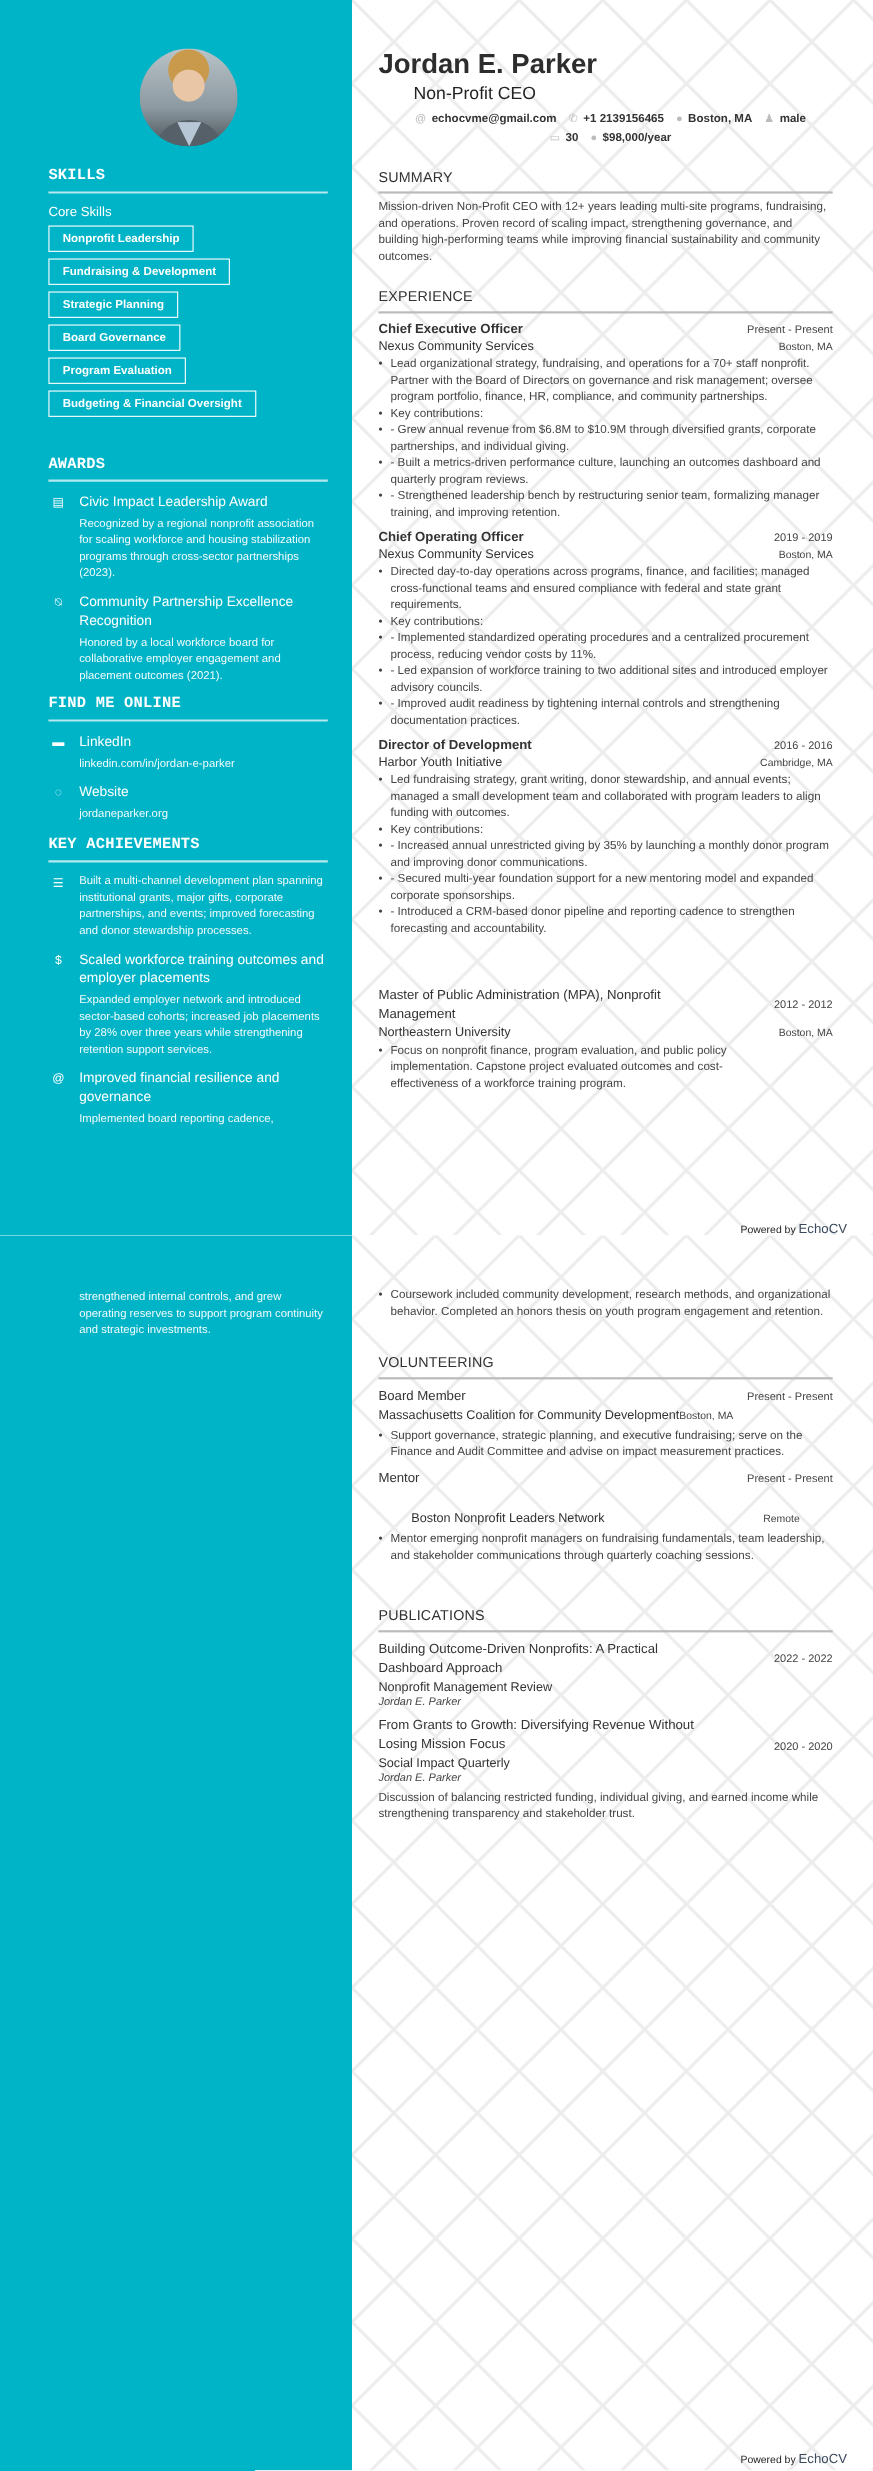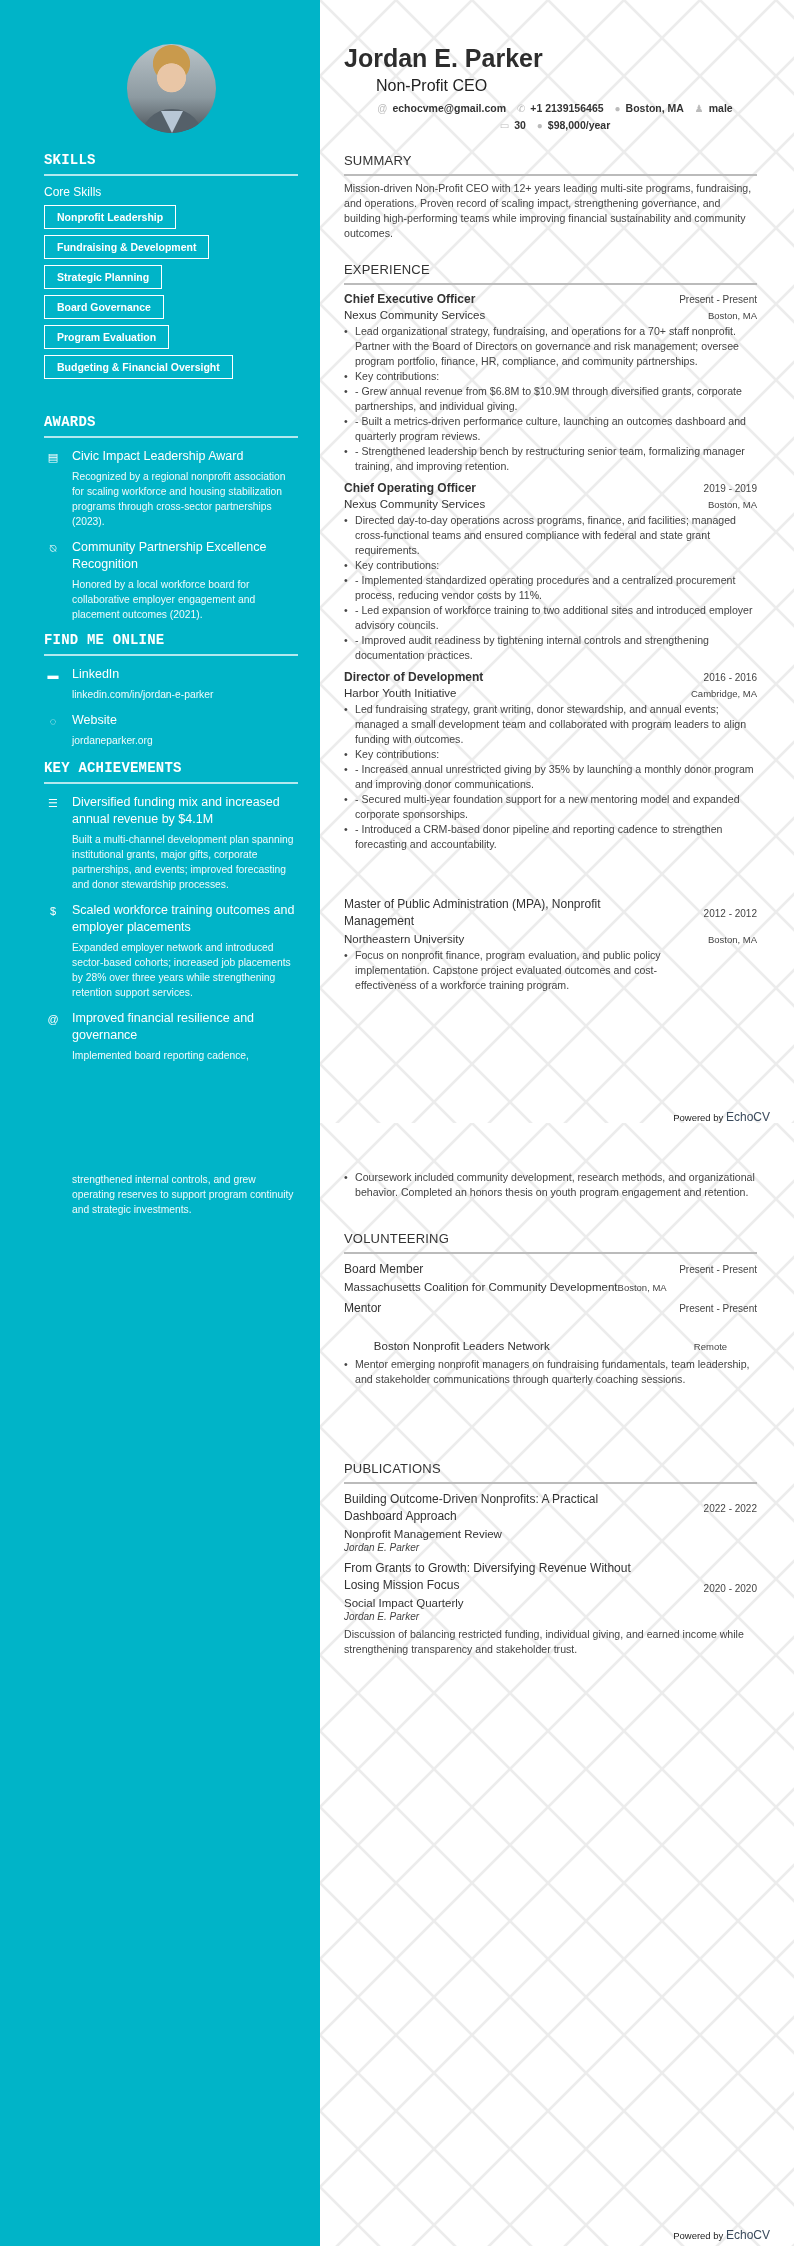--- a/index.html
+++ b/index.html
@@ -103,21 +103,20 @@
         <span class="s-icon">◌</span>
         <div class="s-item-title">Website</div>
         <div class="s-item-desc">jordaneparker.org</div>
       </div>
     </div>
 
     <div class="side-sec" style="top:760px;">
       <div class="side-title">KEY ACHIEVEMENTS</div>
       <div class="s-item">
         <span class="s-icon">☰</span>
-        <div class="s-item-title">Diversified funding mix and increased annual revenue by $4.1M</div>
         <div class="s-item-desc">Built a multi-channel development plan spanning institutional grants, major gifts, corporate partnerships, and events; improved forecasting and donor stewardship processes.</div>
       </div>
       <div class="s-item">
         <span class="s-icon">$</span>
         <div class="s-item-title">Scaled workforce training outcomes and employer placements</div>
         <div class="s-item-desc">Expanded employer network and introduced sector-based cohorts; increased job placements by 28% over three years while strengthening retention support services.</div>
       </div>
       <div class="s-item">
         <span class="s-icon">@</span>
         <div class="s-item-title">Improved financial resilience and governance</div>
@@ -239,20 +238,23 @@
         <div class="sec-title">VOLUNTEERING</div>
         <div class="entry">
           <div class="row">
               <span class="edu-title">Board Member</span>
               <span class="date">Present - Present</span>
             </div>
           <div class="row" style="justify-content:flex-start;">
               <span class="org" style="">Massachusetts Coalition for Community Development</span>
               <span class="loc">Boston, MA</span>
             </div>
+          <ul class="bul" style="margin-top:5px;">
+              <li>Support governance, strategic planning, and executive fundraising; serve on the Finance and Audit Committee and advise on impact measurement practices.</li>
+            </ul>
         </div>
         <div class="entry">
           <div class="row">
               <span class="edu-title">Mentor</span>
               <span class="date">Present - Present</span>
             </div>
           <div class="row" style="justify-content:center;margin-top:20px;">
               <span class="org" style="width:320px;">Boston Nonprofit Leaders Network</span>
               <span class="loc">Remote</span>
             </div>

